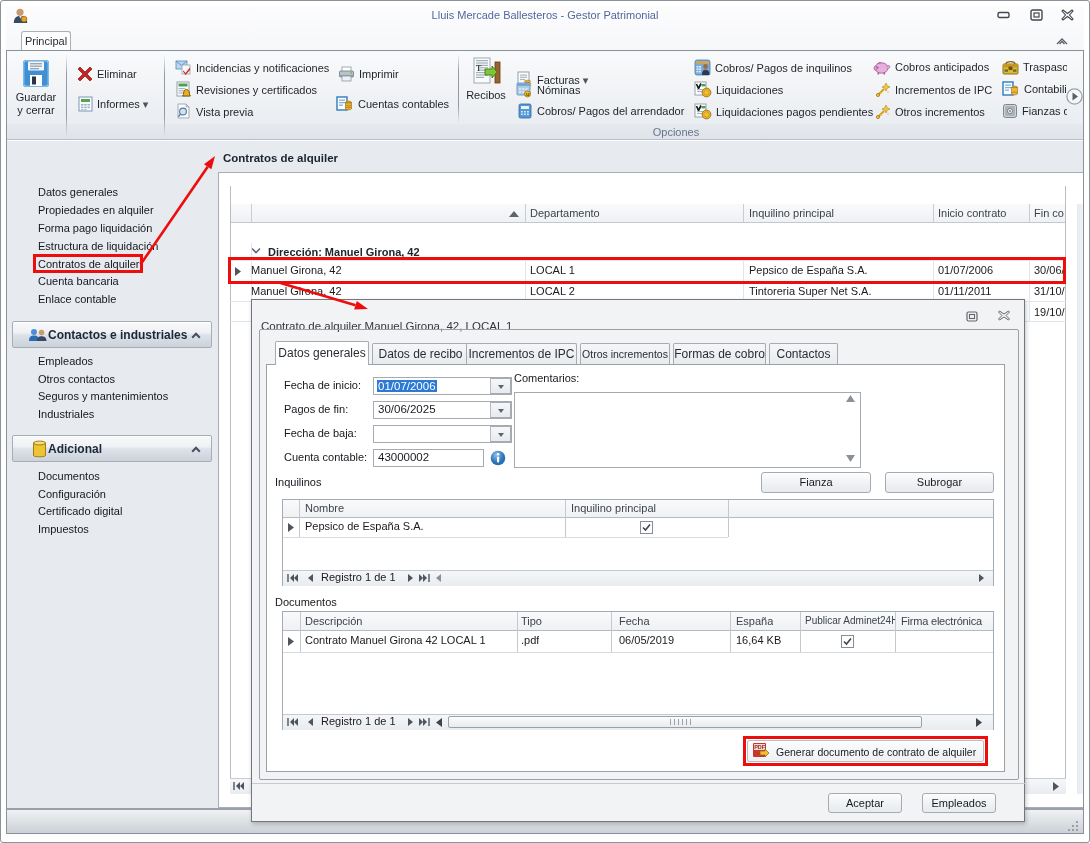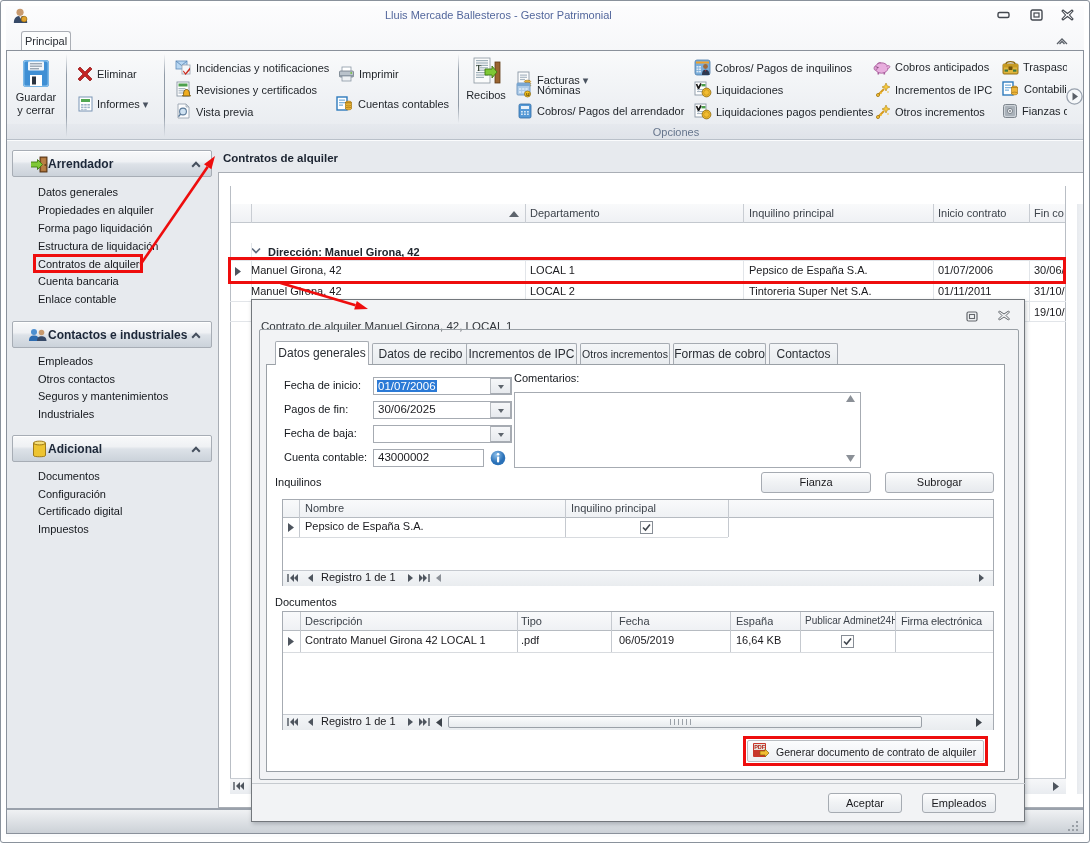--- a/index.html
+++ b/index.html
@@ -1,21 +1,21 @@
 <!DOCTYPE html>
 <html><head><meta charset="utf-8">
 <style>
 *{margin:0;padding:0;box-sizing:border-box}
 html,body{width:1090px;height:843px;overflow:hidden}
 body{font-family:"Liberation Sans",sans-serif;font-size:11px;color:#1a1a1e;background:#fff}
 #app{position:absolute;left:0;top:0;width:1090px;height:843px;background:#fbfcfd}
 .abs{position:absolute}
 .titlebar{position:absolute;left:1px;top:1px;width:1088px;height:50px;background:linear-gradient(#fdfdfe,#f6f7f9)}
 .tabrow{position:absolute;left:7px;top:50px;width:1077px;height:1px;background:#a9adb4}
-.title-text{position:absolute;top:9px;left:385px;width:320px;color:#53679c;font-size:11px;white-space:nowrap}
+.title-text{position:absolute;top:9px;left:385px;width:320px;text-align:center;color:#53679c;font-size:11px;white-space:nowrap}
 .ptab{position:absolute;left:21px;top:31px;width:50px;height:20px;background:#fcfdfd;border:1px solid #aaaeb5;border-bottom:1px solid #fcfdfd;border-radius:3px 3px 0 0;text-align:center;line-height:19px;font-size:11px;color:#2a2e34;z-index:2}
 .ribbon{position:absolute;left:7px;top:51px;width:1077px;height:73px;background:linear-gradient(#f9fafb,#eaedf1)}
 .rstrip{position:absolute;left:7px;top:124px;width:1077px;height:16px;background:linear-gradient(#e6e9ee,#dfe3e9);border-bottom:1px solid #b9c0c9}
 .rsep{position:absolute;top:54px;height:83px;width:1px;background:linear-gradient(rgba(145,155,167,0),#919ba7 25%,#919ba7 75%,rgba(145,155,167,0))}
 .rsep.short{height:69px}
 .ritem{position:absolute;white-space:nowrap;font-size:11px;color:#1e2227}
 .ritem svg{vertical-align:-4px;margin-right:4px}
 .bigbtn{position:absolute;text-align:center;font-size:11px;color:#1e2227;line-height:13px}
 .opciones{position:absolute;top:126px;left:626px;width:100px;text-align:center;color:#66758c;font-size:11px}
 .client{position:absolute;left:7px;top:141px;width:1077px;height:667px;background:#e7eaee}
@@ -299,32 +299,20 @@
         <rect x="3" y="3" width="10" height="10" rx="1.2" fill="#aab2ba"></rect>
         <circle cx="8" cy="8" r="2.6" fill="#e8ebee" stroke="#6d757d" stroke-width=".8"></circle>
         <circle cx="8" cy="8" r=".9" fill="#6d757d"></circle>
       </svg>Fianzas de contrato</div>
 <svg class="abs" style="left:1066px;top:88px;z-index:5" width="17" height="17" viewBox="0 0 17 17">
       <circle cx="8.5" cy="8.5" r="7.6" fill="#f6f8fa" stroke="#98a1ad" stroke-width="1.3"></circle>
       <path d="M6.5 4.5 L12 8.5 L6.5 12.5 Z" fill="#5a6068"></path>
     </svg>
 <div class="client"></div>
 
-<div class="sb-head" style="top:150px">
-<svg class="abs" style="left:18px;top:5px" width="18" height="17" viewBox="0 0 18 17">
-        <rect x="9" y="1" width="7" height="15" fill="#9a6430" stroke="#4f3012" stroke-width=".9"></rect>
-        <rect x="10.2" y="2.2" width="4.6" height="12.6" fill="#b87f45"></rect>
-        <circle cx="14.2" cy="9" r=".8" fill="#3a2408"></circle>
-        <path d="M1 6 L8 6 L8 3.5 L13 8.5 L8 13.5 L8 11 L1 11 Z" fill="#7ec836" stroke="#3f7a10" stroke-width=".9" transform="translate(-1.5,0)"></path>
-      </svg>
-<span class="txt">Arrendador</span>
-      <svg class="chev" viewBox="0 0 10 7">
-        <path d="M1.2 5.8 L5 1.8 L8.8 5.8" fill="none" stroke="#46505e" stroke-width="2"></path>
-      </svg>
-    </div>
 <div class="sb-item" style="top:186px">Datos generales</div>
 <div class="sb-item" style="top:204px">Propiedades en alquiler</div>
 <div class="sb-item" style="top:222px">Forma pago liquidación</div>
 <div class="sb-item" style="top:240px">Estructura de liquidación</div>
 <div class="sb-item" style="top:258px">Contratos de alquiler</div>
 <div class="sb-item" style="top:275px">Cuenta bancaria</div>
 <div class="sb-item" style="top:293px">Enlace contable</div>
 <div class="sb-head" style="top:321px">
 <svg class="abs" style="left:15px;top:5px" width="20" height="17" viewBox="0 0 20 17">
         <circle cx="6" cy="5" r="3" fill="#4d8fd0"></circle>

